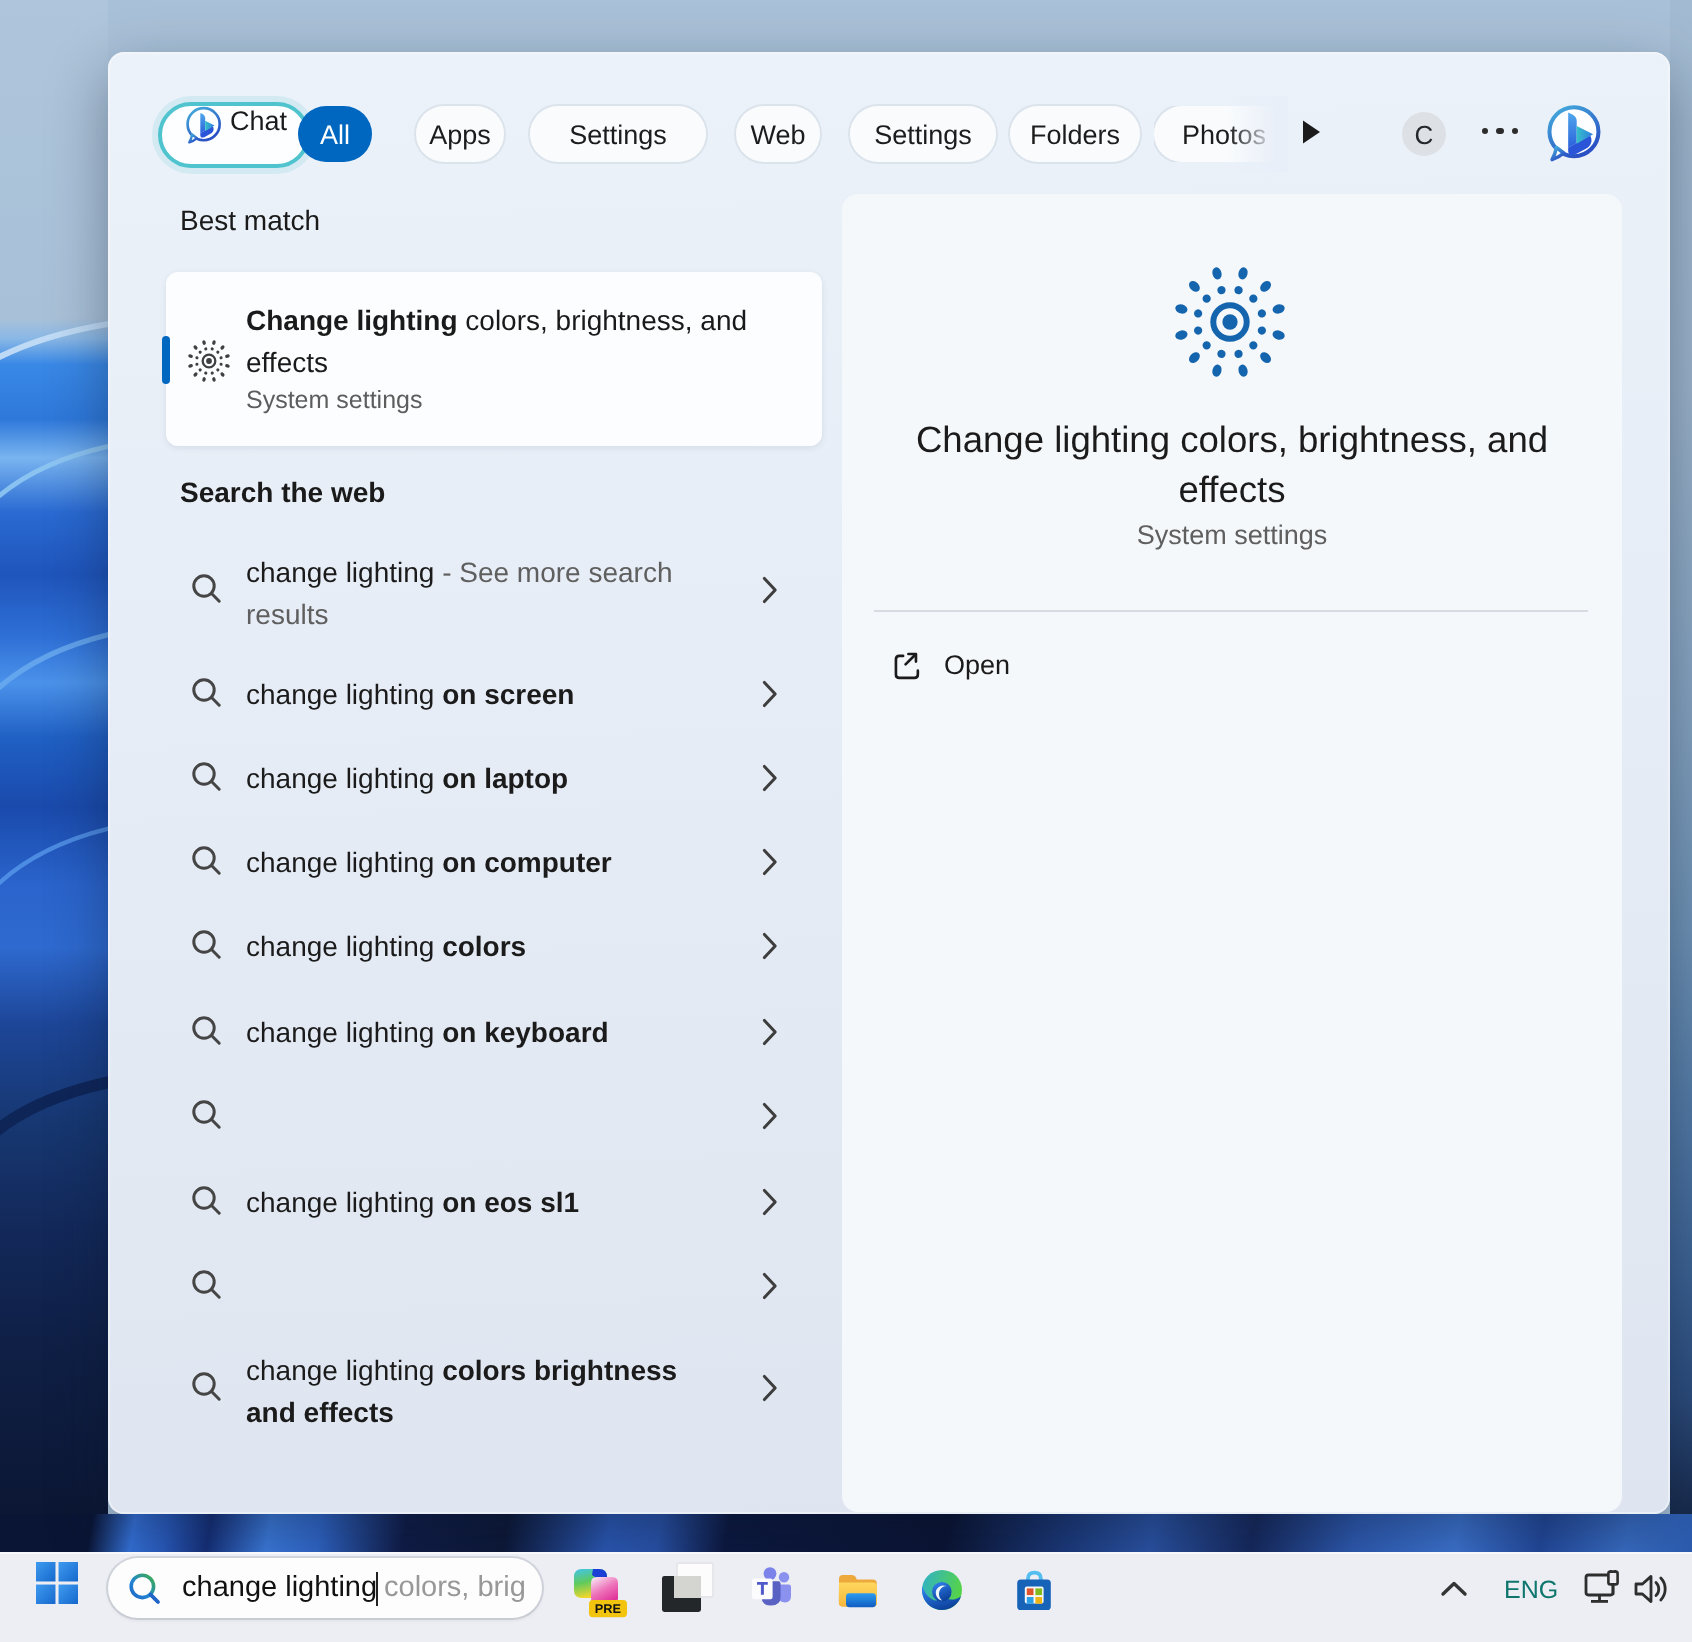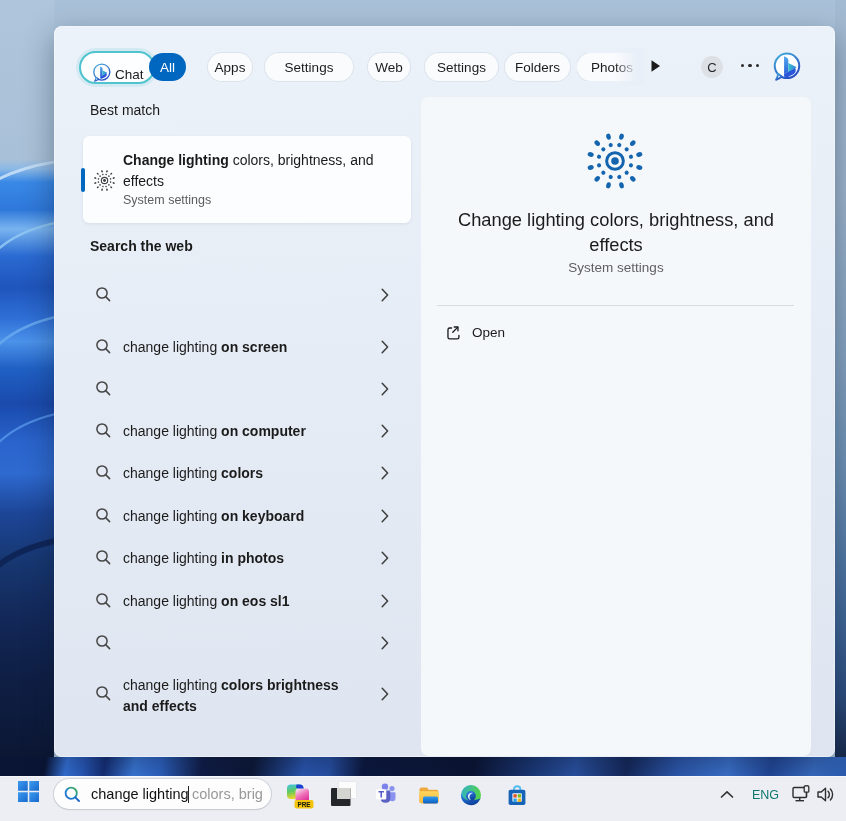--- a/index.html
+++ b/index.html
@@ -5,21 +5,21 @@
 
 #wall {position:absolute;inset:0;background:#a9c1d8}
 #wleft {position:absolute;left:0;top:0;width:54px;height:776px}
 #wright {position:absolute;left:835px;top:0;width:11px;height:776px;background:linear-gradient(180deg,#a3bbd2 0%,#9db5cd 25%,#87a5c2 45%,#6f93b6 60%,#527aa6 72%,#3c6293 82%,#2c4c7c 90%,#1c3156 96%,#12203c 100%)}
 #wbottom {position:absolute;left:0;top:757px;width:846px;height:19px;background:linear-gradient(100deg,#0a1535 0%,#0a1535 5.5%,#3572da 8%,#2a5cc0 10%,#16307a 12.5%,#3d7de0 16%,#3168cc 19%,#101c48 24%,#0d1838 30%,#2c5ab8 36%,#2a54ac 39%,#0c1840 43%,#0b1434 56%,#1c3a7c 63%,#2c55a8 68%,#16295e 74%,#2f5cb4 80%,#3e76d4 86%,#244a9e 91%,#3a6fc8 96%,#2c5cb0 100%)}
 
 #panel {position:absolute;left:54px;top:26px;width:781px;height:731px;border-radius:8px;background:linear-gradient(178deg,#ecf2f9 0%,#e7edf6 40%,#dfe5f0 100%);box-shadow:0 10px 30px rgba(10,20,40,.38),0 0 0 1px rgba(255,255,255,.35) inset}
 #rpanel {position:absolute;left:421px;top:97px;width:390px;height:659px;border-radius:8px;background:#f5f8fb}
 
 .pill {position:absolute;top:53px;height:28px;border-radius:14px;background:rgba(252,253,254,.85);box-shadow:0 0 0 1px rgba(130,140,155,.14);font-size:13.5px;color:#1c1c1c;display:flex;align-items:center;justify-content:center}
-#chatpill {position:absolute;left:79px;top:51px;width:76px;height:33px;border-radius:17px;background:#fdfeff;border:2px solid #4fc4ce;display:flex;align-items:flex-end;padding-left:11px;box-shadow:0 0 0 3px rgba(150,215,225,.28)}
+#chatpill {position:absolute;left:79px;top:51px;width:76px;height:33px;border-radius:17px;background:#fdfeff;border:2px solid #4fc4ce;display:flex;align-items:flex-start;padding-left:11px;box-shadow:0 0 0 3px rgba(150,215,225,.28)}
 #chatpill span {font-size:13.5px;color:#1b1b1b;margin-left:5px}
 #allpill {background:#0067c0;color:#fff;box-shadow:none}
 #fade {position:absolute;left:614px;top:48px;width:30px;height:38px;background:linear-gradient(90deg,rgba(234,240,248,0),#e9eff8 80%)}
 .scrollarrow {position:absolute;left:650px;top:59px}
 #cav {position:absolute;left:701px;top:56px;width:22px;height:22px;border-radius:50%;background:#dde1e6;color:#23272b;font-size:13px;display:flex;align-items:center;justify-content:center}
 #dots {position:absolute;left:741px;top:64px;width:18px;display:flex;justify-content:space-between}
 #dots i {width:3.2px;height:3.2px;border-radius:50%;background:#2b2b2b}
 #bingtop {position:absolute;left:772px;top:52px}
 
 #bm {position:absolute;left:90px;top:102px;font-size:14px;font-weight:normal;color:#1a1a1a}
@@ -220,39 +220,41 @@
       </g>
     </svg></div>
 <div id="cardtitle"><b>Change lighting</b> colors, brightness, and effects</div>
 <div id="cardsub">System settings</div>
 <div id="stw">Search the web</div>
 <div class="row" style="top:266px;height:56px">
     <span class="mgw" style="top:20px"><svg class="mg" width="17" height="17" viewBox="0 0 17 17">
         <circle cx="7" cy="7" r="5.1" fill="none" stroke="#454545" stroke-width="1.5"></circle>
         <line x1="10.9" y1="10.9" x2="14.6" y2="14.6" stroke="#454545" stroke-width="1.5" stroke-linecap="round"></line>
       </svg></span>
+    <div class="rt" style="width:230px"><span class="t1">change lighting</span><span class="gr"> - See more search results</span></div>
     <span class="cvw" style="top:22px"><svg class="cv" width="8" height="14" viewBox="0 0 8 14">
         <polyline points="1.2,1.2 6.6,7 1.2,12.8" fill="none" stroke="#3d3d3d" stroke-width="1.5" stroke-linecap="round" stroke-linejoin="round"></polyline>
       </svg></span>
   </div>
 <div class="row" style="top:331px;height:32px">
     <span class="mgw" style="top:7px"><svg class="mg" width="17" height="17" viewBox="0 0 17 17">
         <circle cx="7" cy="7" r="5.1" fill="none" stroke="#454545" stroke-width="1.5"></circle>
         <line x1="10.9" y1="10.9" x2="14.6" y2="14.6" stroke="#454545" stroke-width="1.5" stroke-linecap="round"></line>
       </svg></span>
     <div class="rt"><span class="t1">change lighting </span><b>on screen</b></div>
     <span class="cvw" style="top:9px"><svg class="cv" width="8" height="14" viewBox="0 0 8 14">
         <polyline points="1.2,1.2 6.6,7 1.2,12.8" fill="none" stroke="#3d3d3d" stroke-width="1.5" stroke-linecap="round" stroke-linejoin="round"></polyline>
       </svg></span>
   </div>
 <div class="row" style="top:373px;height:32px">
     <span class="mgw" style="top:7px"><svg class="mg" width="17" height="17" viewBox="0 0 17 17">
         <circle cx="7" cy="7" r="5.1" fill="none" stroke="#454545" stroke-width="1.5"></circle>
         <line x1="10.9" y1="10.9" x2="14.6" y2="14.6" stroke="#454545" stroke-width="1.5" stroke-linecap="round"></line>
       </svg></span>
+    <div class="rt"><span class="t1">change lighting </span><b>on laptop</b></div>
     <span class="cvw" style="top:9px"><svg class="cv" width="8" height="14" viewBox="0 0 8 14">
         <polyline points="1.2,1.2 6.6,7 1.2,12.8" fill="none" stroke="#3d3d3d" stroke-width="1.5" stroke-linecap="round" stroke-linejoin="round"></polyline>
       </svg></span>
   </div>
 <div class="row" style="top:415px;height:32px">
     <span class="mgw" style="top:7px"><svg class="mg" width="17" height="17" viewBox="0 0 17 17">
         <circle cx="7" cy="7" r="5.1" fill="none" stroke="#454545" stroke-width="1.5"></circle>
         <line x1="10.9" y1="10.9" x2="14.6" y2="14.6" stroke="#454545" stroke-width="1.5" stroke-linecap="round"></line>
       </svg></span>
     <div class="rt"><span class="t1">change lighting </span><b>on computer</b></div>
@@ -278,21 +280,20 @@
     <div class="rt"><span class="t1">change lighting </span><b>on keyboard</b></div>
     <span class="cvw" style="top:9px"><svg class="cv" width="8" height="14" viewBox="0 0 8 14">
         <polyline points="1.2,1.2 6.6,7 1.2,12.8" fill="none" stroke="#3d3d3d" stroke-width="1.5" stroke-linecap="round" stroke-linejoin="round"></polyline>
       </svg></span>
   </div>
 <div class="row" style="top:542px;height:32px">
     <span class="mgw" style="top:7px"><svg class="mg" width="17" height="17" viewBox="0 0 17 17">
         <circle cx="7" cy="7" r="5.1" fill="none" stroke="#454545" stroke-width="1.5"></circle>
         <line x1="10.9" y1="10.9" x2="14.6" y2="14.6" stroke="#454545" stroke-width="1.5" stroke-linecap="round"></line>
       </svg></span>
-    <div class="rt"><span class="t1">change lighting </span><b>in photos</b></div>
     <span class="cvw" style="top:9px"><svg class="cv" width="8" height="14" viewBox="0 0 8 14">
         <polyline points="1.2,1.2 6.6,7 1.2,12.8" fill="none" stroke="#3d3d3d" stroke-width="1.5" stroke-linecap="round" stroke-linejoin="round"></polyline>
       </svg></span>
   </div>
 <div class="row" style="top:585px;height:32px">
     <span class="mgw" style="top:7px"><svg class="mg" width="17" height="17" viewBox="0 0 17 17">
         <circle cx="7" cy="7" r="5.1" fill="none" stroke="#454545" stroke-width="1.5"></circle>
         <line x1="10.9" y1="10.9" x2="14.6" y2="14.6" stroke="#454545" stroke-width="1.5" stroke-linecap="round"></line>
       </svg></span>
     <div class="rt"><span class="t1">change lighting </span><b>on eos sl1</b></div>

